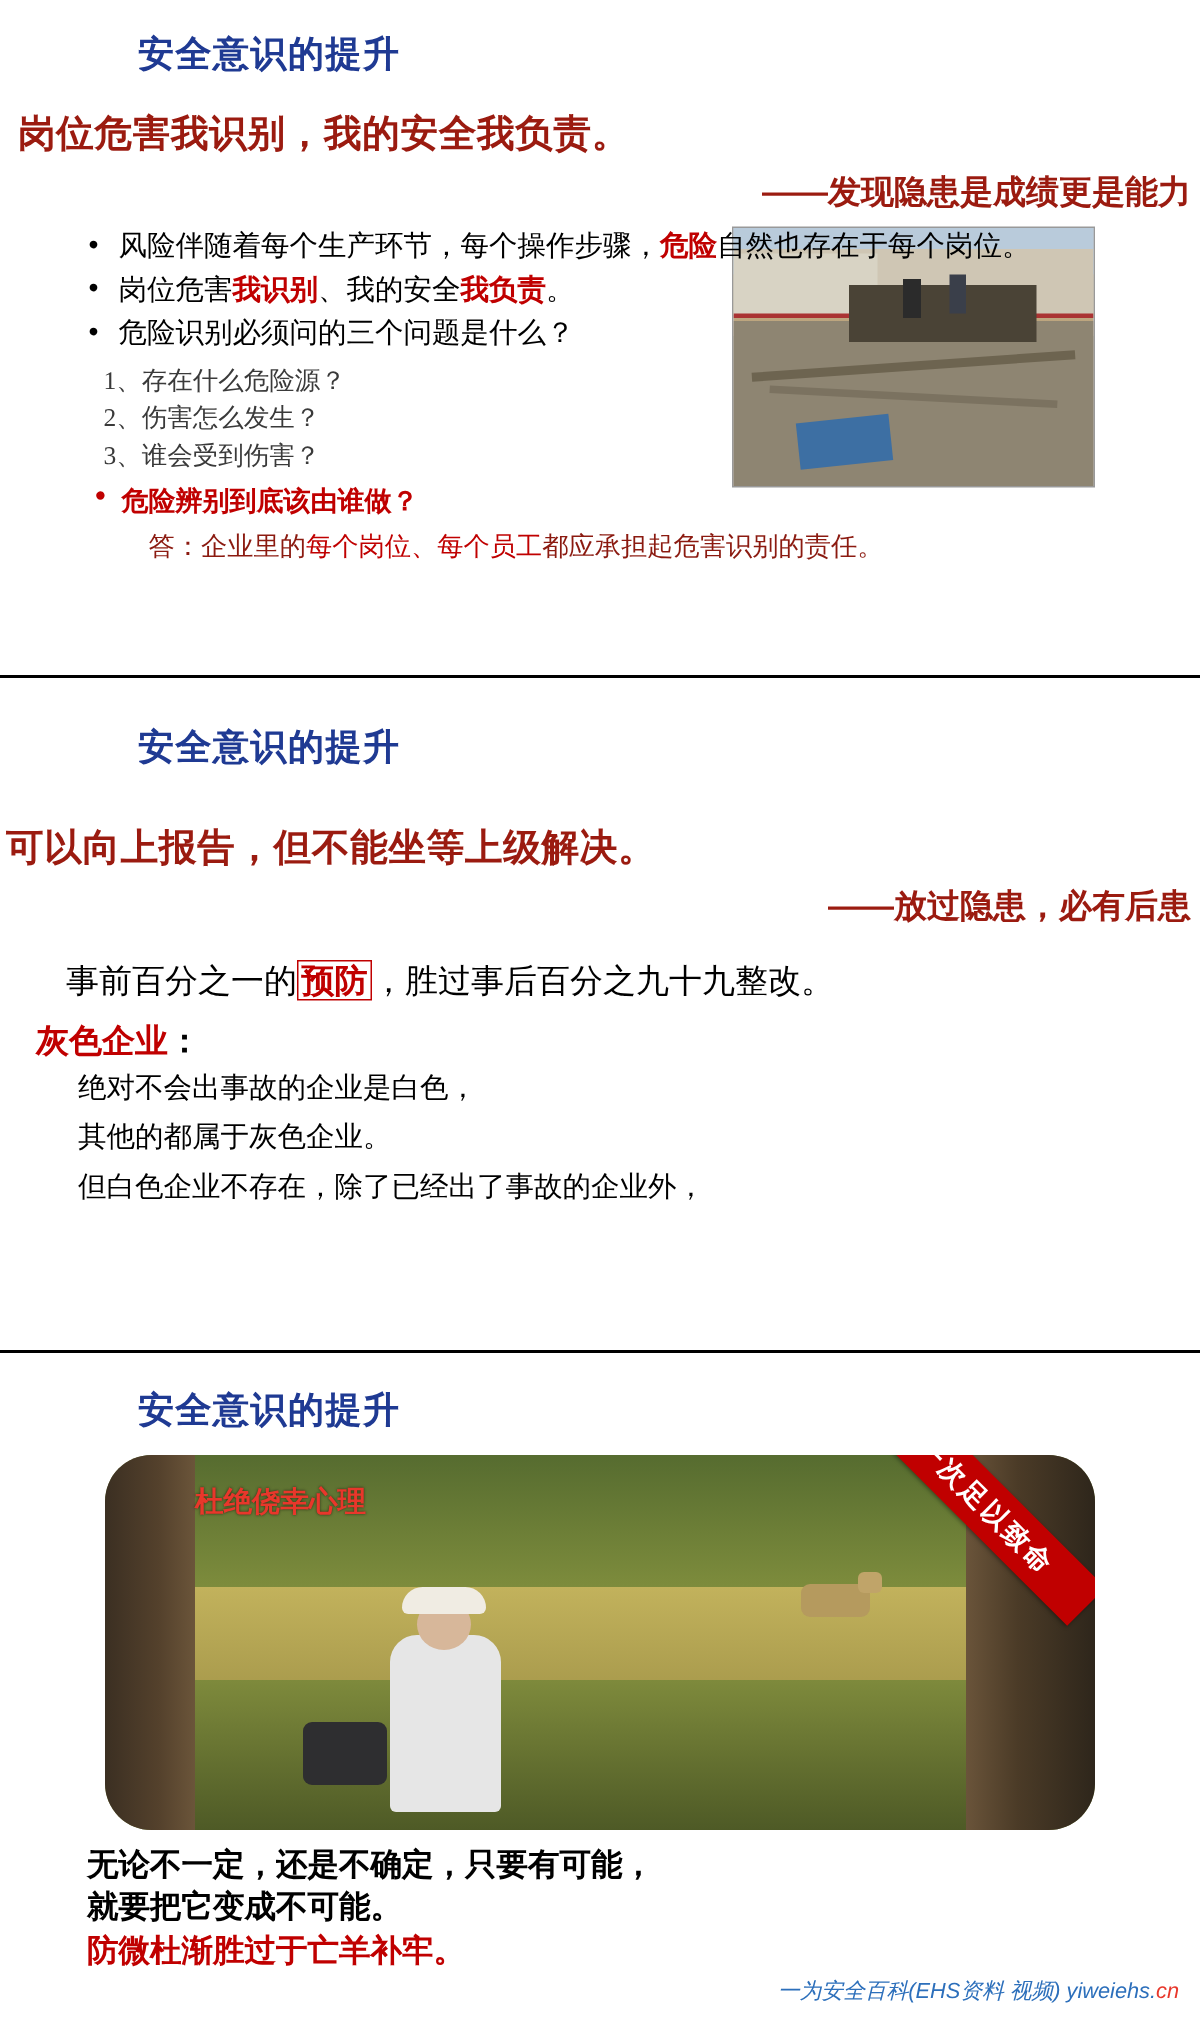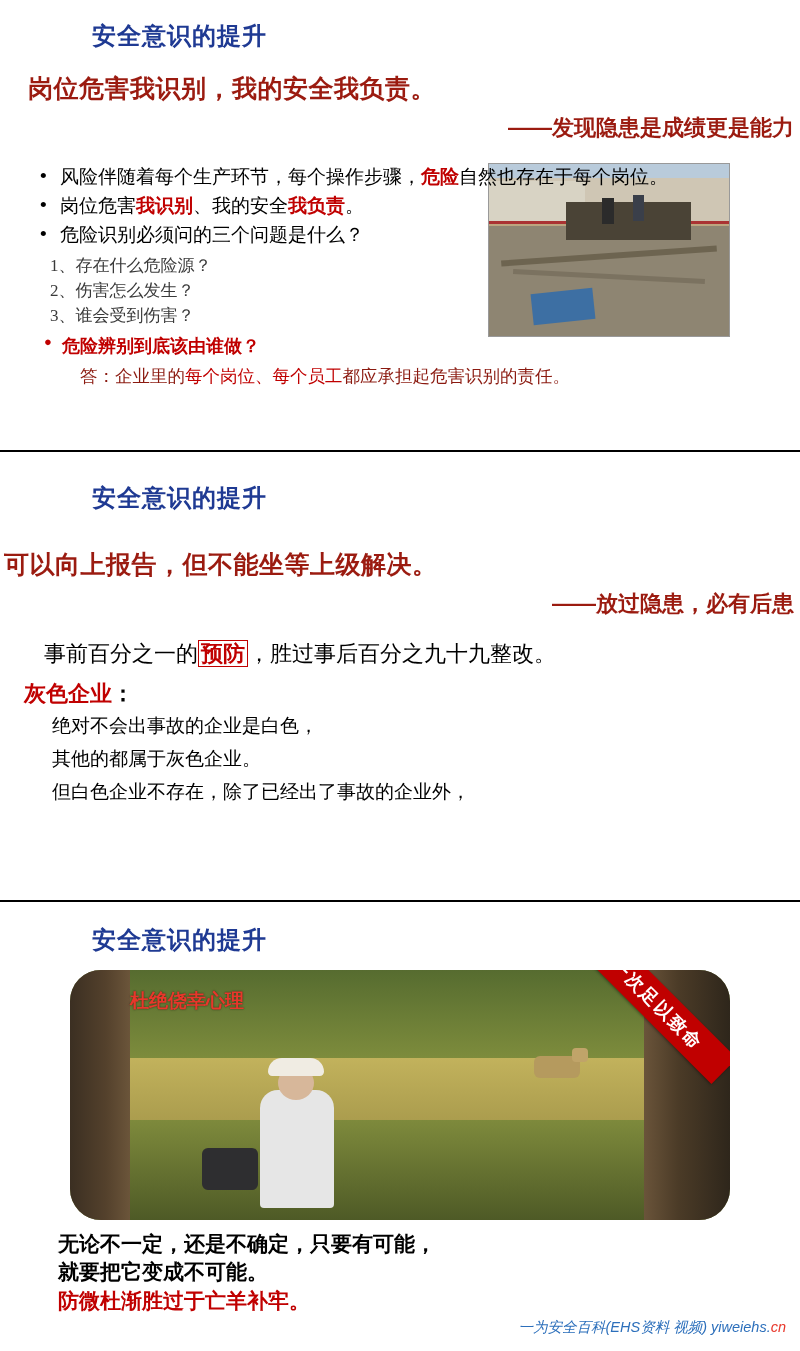--- a/index.html
+++ b/index.html
@@ -40,21 +40,21 @@
     padding-left: 92px;
     padding-top: 20px;
   }
   .s2 .slide-title { padding-top: 30px; }
   .s3 .slide-title { padding-top: 22px; }
 
   .headline {
     color: #9B1B10;
     font-weight: bold;
     font-size: 25px;
-    padding-left: 28px;
+    padding-left: 12px;
     margin-top: 20px;
     letter-spacing: 0.5px;
   }
   .headline-2 {
     color: #9B1B10;
     font-weight: bold;
     font-size: 25px;
     padding-left: 4px;
     margin-top: 34px;
     letter-spacing: 0.5px;
@@ -63,22 +63,22 @@
     color: #9B1B10;
     font-weight: bold;
     font-size: 22px;
     text-align: right;
     padding-right: 6px;
     margin-top: 8px;
   }
 
   .body-area {
     position: relative;
-    margin-top: 20px;
-    padding: 0 14px 0 38px;
+    margin-top: 8px;
+    padding: 0 14px 0 57px;
   }
   ul.bullets {
     list-style: none;
     margin: 0;
     padding: 0;
   }
   ul.bullets > li {
     position: relative;
     padding-left: 22px;
     font-size: 19px;

